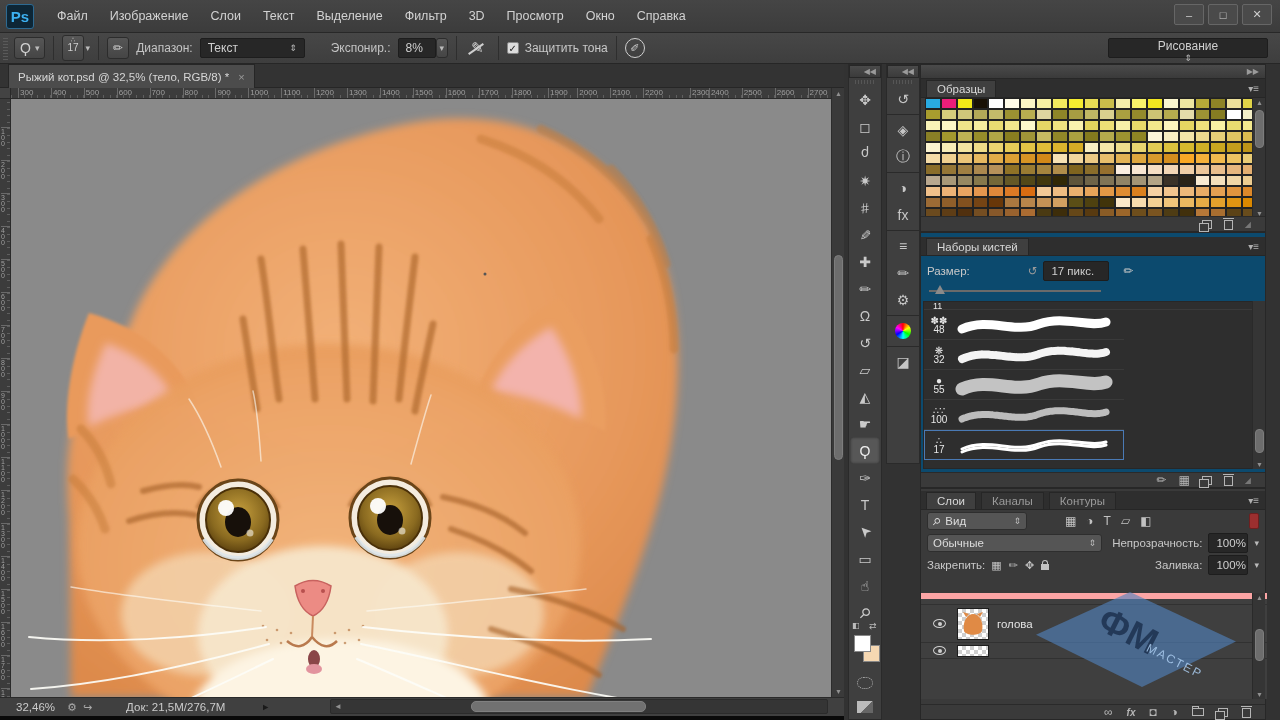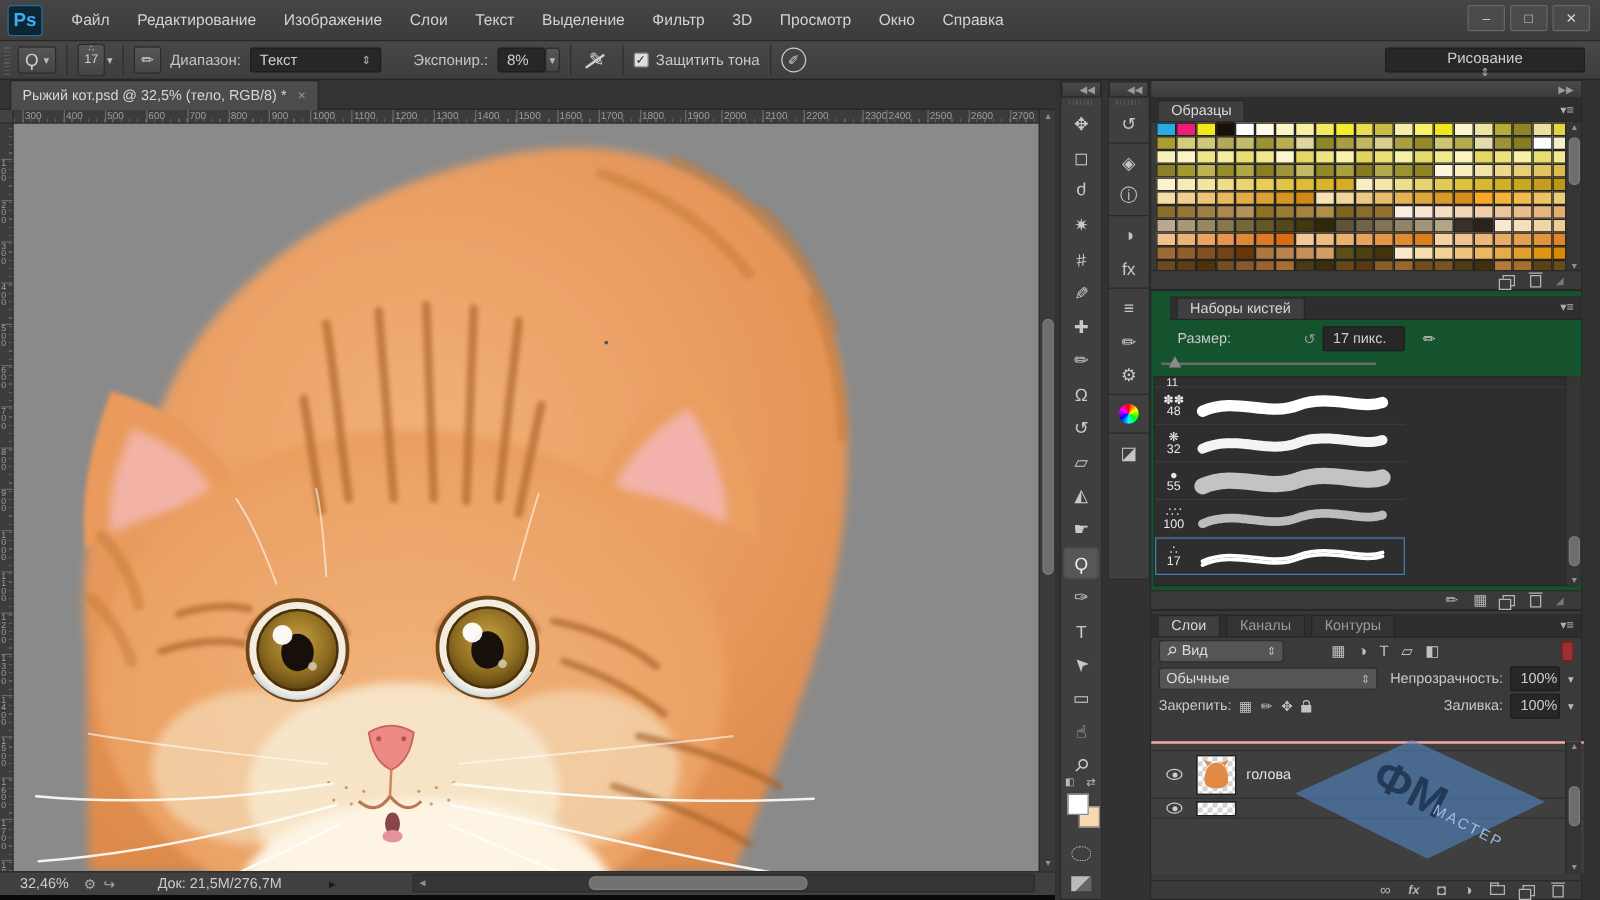--- a/index.html
+++ b/index.html
@@ -181,21 +181,21 @@
   .red-toggle { width:10px; height:16px; background:#9c2f2f; border:1px solid #6e1f1f;
     border-radius:2px; margin-left:auto; }
   .lockicons { display:flex; gap:7px; font-size:11px; color:#c2c2c2;
     align-items:center; }
   .i-lock { position:relative; width:8px; height:6px; background:#c2c2c2;
     margin-top:4px; }
   .i-lock::before { content:""; position:absolute; top:-4px; left:1px; width:4px;
     height:4px; border:1.5px solid #c2c2c2; border-bottom:none;
     border-radius:3px 3px 0 0; }
   #layer-list { position:absolute; left:0; top:104px; width:346px; height:106px;
-    background:#3f3f3f; border-top:2px solid #fca5a5; overflow:hidden; }
+    background:#3f3f3f; border-top:6px solid #fca5a5; overflow:hidden; }
   .layer-row { display:flex; align-items:center; height:38px;
     border-bottom:1px solid #313131; gap:8px; padding-left:8px; }
   .layer-row.selected { background:#5c6673; }
   .eye-cell { width:20px; display:flex; justify-content:center; }
   .thumb { width:32px; height:32px; border:1px solid #1e1e1e;
     background-image:linear-gradient(45deg,#cfcfcf 25%,transparent 25%,transparent 75%,#cfcfcf 75%),
       linear-gradient(45deg,#cfcfcf 25%,#fff 25%,#fff 75%,#cfcfcf 75%);
     background-size:8px 8px; background-position:0 0,4px 4px; position:relative; }
   .thumb.sel { outline:1px solid #e8e8e8; }
   .layer-name { font-size:11.5px; color:#e2e2e2; }
@@ -209,21 +209,20 @@
   #wm-text2 { position:absolute; left:108px; top:62px; font-size:12px;
     letter-spacing:2px; color:rgba(170,205,240,0.85); transform:rotate(27deg); }
 </style>
 </head>
 <body>
 
 <div id="menu-bar">
   <div id="ps-logo">Ps</div>
   <div id="menu-items" style="display: flex;">
       <div class="menu-item">Файл</div>
-      <div class="menu-item">Редактирование</div>
       <div class="menu-item">Изображение</div>
       <div class="menu-item">Слои</div>
       <div class="menu-item">Текст</div>
       <div class="menu-item">Выделение</div>
       <div class="menu-item">Фильтр</div>
       <div class="menu-item">3D</div>
       <div class="menu-item">Просмотр</div>
       <div class="menu-item">Окно</div>
       <div class="menu-item">Справка</div>
     </div>
@@ -864,21 +863,21 @@
       <div class="pthumb" style="top:12px;height:38px;"></div>
       <div class="arrow" style="bottom:1px;">▼</div>
     </div>
     <div class="pbottom" style="bottom:0;">
       <span class="i-new"></span>
       <span class="i-trash"></span>
       <span style="font-size:8px;color:#777;">◢</span>
     </div>
   </div>
 
-  <div class="abs" style="left:0;top:168px;width:346px;height:256px;background:#14532d;border:1px solid #272727;padding-left:15px;">
+  <div class="abs" style="left:0;top:168px;width:346px;height:256px;background:#0c4a6e;border:1px solid #272727;">
     <div class="ptab-row" style="margin-top:4px;">
       <div class="ptab">Наборы кистей</div>
       <div class="pmenu">▾≡</div>
     </div>
     <div class="lrow" style="margin-top:4px;">
       <span>Размер:</span>
       <span style="margin-left:52px;color:#9a9a9a;">↺</span>
       <span class="well" style="width:66px;">
         <span>17 пикс.</span>
       </span>

